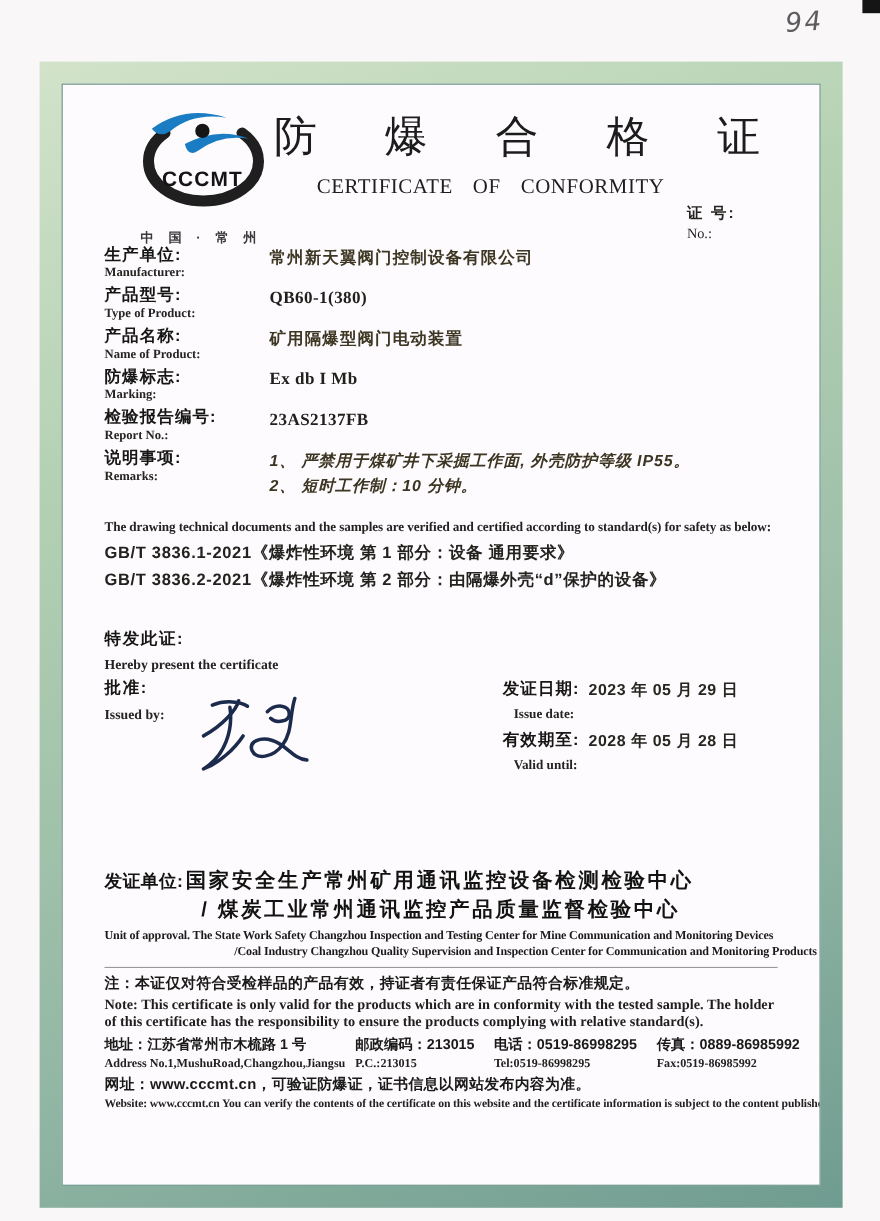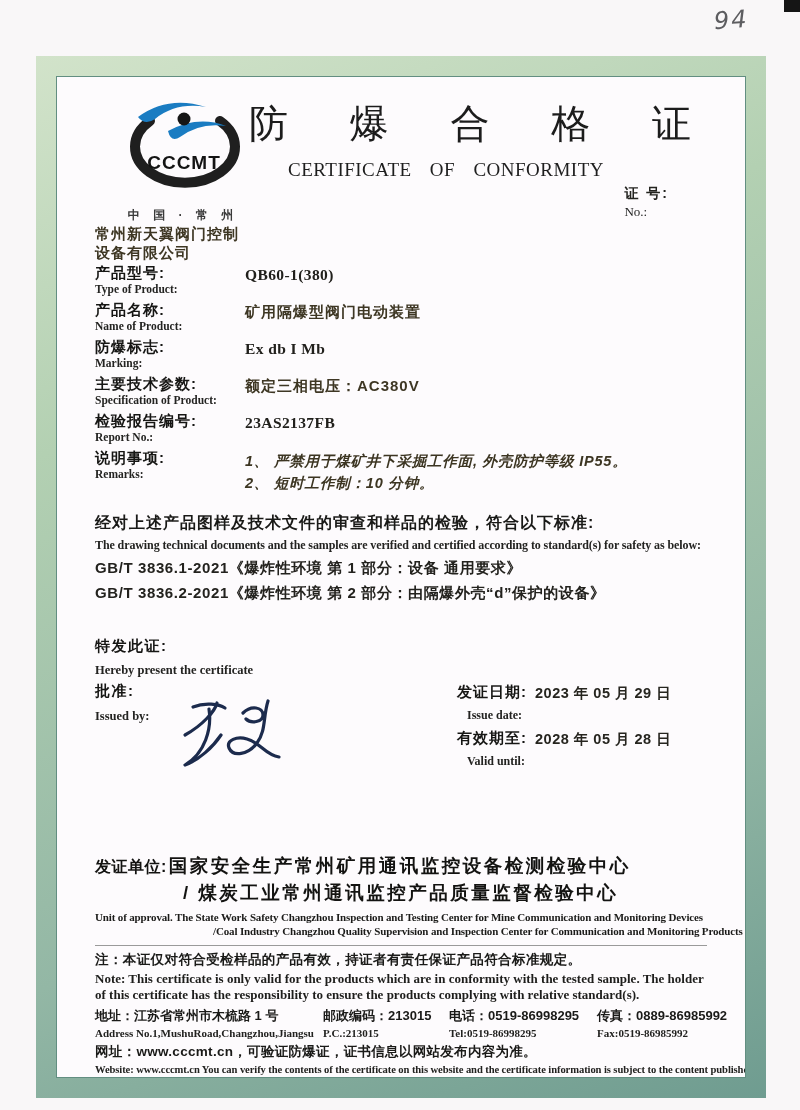--- a/index.html
+++ b/index.html
@@ -109,20 +109,24 @@
             <div class="certno-labels">
               <div class="certno-cn">证 号:</div>
               <div class="certno-en">No.:</div>
             </div>
           </div>
         </div>
       </div>
 
       <div class="fields">
         <div class="field-row">
+          <div>
+            <div class="label-cn">生产单位:</div>
+            <div class="label-en">Manufacturer:</div>
+          </div>
           <div class="field-value">常州新天翼阀门控制设备有限公司</div>
         </div>
         <div class="field-row">
           <div>
             <div class="label-cn">产品型号:</div>
             <div class="label-en">Type of Product:</div>
           </div>
           <div class="field-value latin">QB60-1(380)</div>
         </div>
         <div class="field-row">
@@ -131,27 +135,20 @@
             <div class="label-en">Name of Product:</div>
           </div>
           <div class="field-value">矿用隔爆型阀门电动装置</div>
         </div>
         <div class="field-row">
           <div>
             <div class="label-cn">防爆标志:</div>
             <div class="label-en">Marking:</div>
           </div>
           <div class="field-value latin">Ex db I Mb</div>
-        </div>
-        <div class="field-row">
-          <div>
-            <div class="label-cn">主要技术参数:</div>
-            <div class="label-en">Specification of Product:</div>
-          </div>
-          <div class="field-value">额定三相电压：AC380V</div>
         </div>
       </div>
 
       <div class="report-block">
         <div class="field-row">
           <div>
             <div class="label-cn">检验报告编号:</div>
             <div class="label-en">Report No.:</div>
           </div>
           <div class="field-value latin">23AS2137FB</div>
@@ -162,21 +159,20 @@
             <div class="label-en">Remarks:</div>
           </div>
           <div class="remarks-lines">
             <div class="remark-line">1、 严禁用于煤矿井下采掘工作面, 外壳防护等级 IP55。</div>
             <div class="remark-line">2、 短时工作制：10 分钟。</div>
           </div>
         </div>
       </div>
 
       <div class="standards">
-        <div class="standards-intro-cn">经对上述产品图样及技术文件的审查和样品的检验，符合以下标准:</div>
         <div class="standards-intro-en">The drawing technical documents and the samples are verified and certified according to standard(s) for safety as below:</div>
         <div class="standard-item">GB/T 3836.1-2021《爆炸性环境 第 1 部分：设备 通用要求》</div>
         <div class="standard-item">GB/T 3836.2-2021《爆炸性环境 第 2 部分：由隔爆外壳“d”保护的设备》</div>
       </div>
 
       <div class="sig-row">
         <div class="sig-left">
           <div class="present-cn">特发此证:</div>
           <div class="present-en">Hereby present the certificate</div>
           <div class="approve-cn">批准:</div>

